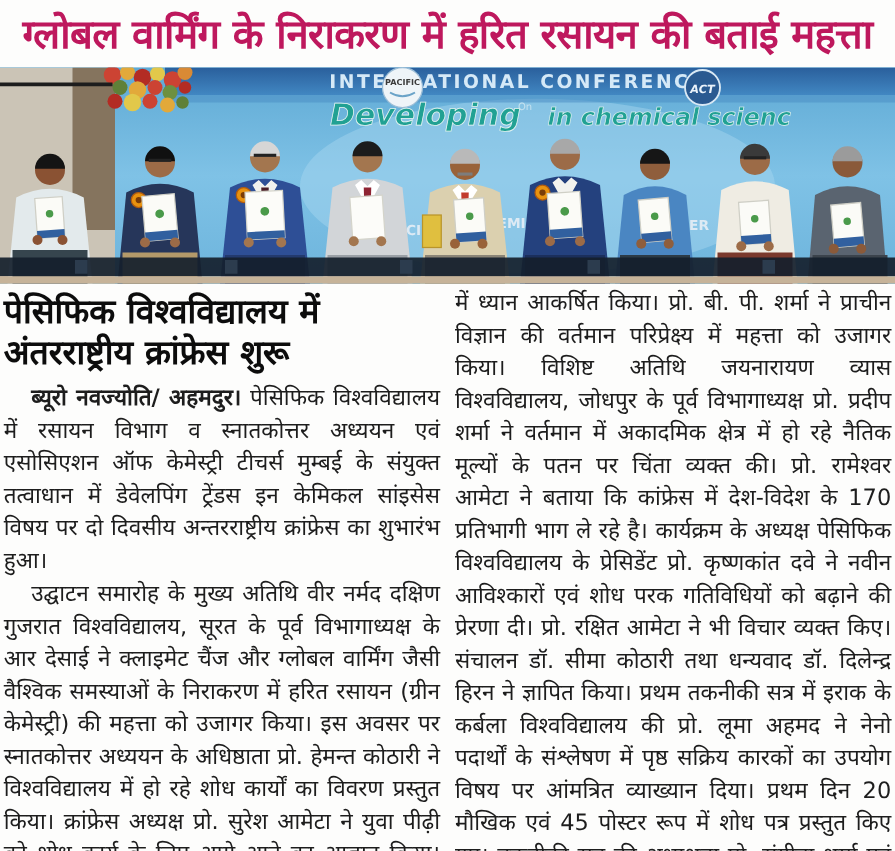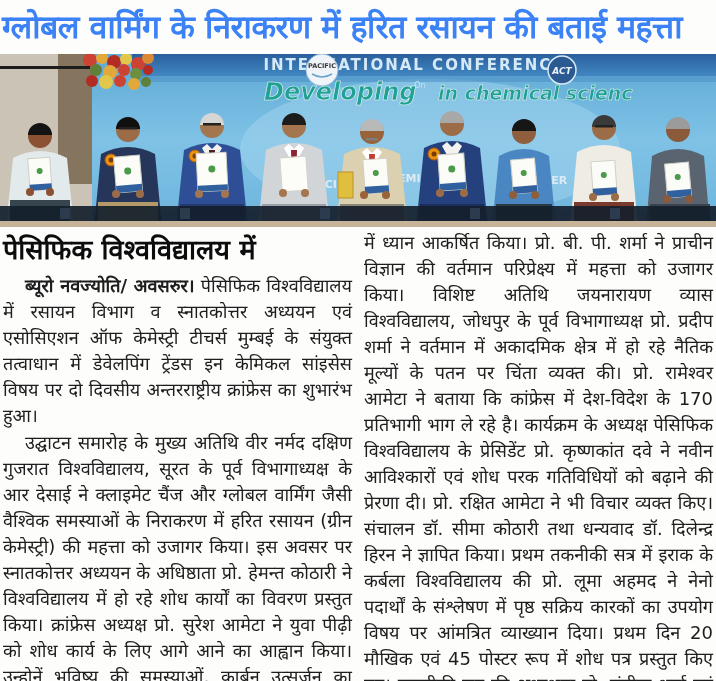--- a/index.html
+++ b/index.html
@@ -13,23 +13,23 @@
     color:#161616;
   }
   .headline{
     margin:0;
     padding:2px 2px 0 2px;
     height:52px;
     font-size:32px;
     line-height:50px;
     font-weight:800;
     letter-spacing:-0.5px;
-    text-align:left;
+    text-align:center;
     white-space:nowrap;
-    color:#3b82f6;
+    color:#be185d;
   }
   .photo-wrap{
     position:relative;
     width:716px;height:173px;
     background:#69b0d8;
   }
   .head-rule{
     position:absolute;
     left:0;top:12px;
     width:90px;height:3px;
@@ -280,22 +280,22 @@
         <rect x="470" y="154" width="10" height="11" fill="#2c3c4e"></rect>
         <rect x="610" y="154" width="10" height="11" fill="#2c3c4e"></rect>
       </g>
       <rect x="0" y="167" width="716" height="6" fill="#c6b399"></rect>
     </svg>
     <div class="head-rule"></div>
   </div>
 
   <div class="columns">
     <div class="col">
-      <h2 class="subhead"><span>पेसिफिक विश्वविद्यालय में</span><br></h2>
-      <p class="body indent"><b class="byline">ब्यूरो नवज्योति/ अवसरुर।</b> <span>पेसिफिक विश्वविद्यालय में रसायन विभाग व स्नातकोत्तर अध्ययन एवं एसोसिएशन ऑफ केमेस्ट्री टीचर्स मुम्बई के संयुक्त तत्वाधान में डेवेलपिंग ट्रेंडस इन केमिकल सांइसेस विषय पर दो दिवसीय अन्तरराष्ट्रीय क्रांफ्रेस का शुभारंभ हुआ।</span></p>
+      <h2 class="subhead"><span>पेसिफिक विश्वविद्यालय में</span><br><span>अंतरराष्ट्रीय क्रांफ्रेस शुरू</span></h2>
+      <p class="body indent"><b class="byline">ब्यूरो नवज्योति/ अहमदुर।</b> <span>पेसिफिक विश्वविद्यालय में रसायन विभाग व स्नातकोत्तर अध्ययन एवं एसोसिएशन ऑफ केमेस्ट्री टीचर्स मुम्बई के संयुक्त तत्वाधान में डेवेलपिंग ट्रेंडस इन केमिकल सांइसेस विषय पर दो दिवसीय अन्तरराष्ट्रीय क्रांफ्रेस का शुभारंभ हुआ।</span></p>
       <p class="body indent">उद्घाटन समारोह के मुख्य अतिथि वीर नर्मद दक्षिण गुजरात विश्वविद्यालय, सूरत के पूर्व विभागाध्यक्ष के आर देसाई ने क्लाइमेट चैंज और ग्लोबल वार्मिंग जैसी वैश्विक समस्याओं के निराकरण में हरित रसायन (ग्रीन केमेस्ट्री) की महत्ता को उजागर किया। इस अवसर पर स्नातकोत्तर अध्ययन के अधिष्ठाता प्रो. हेमन्त कोठारी ने विश्वविद्यालय में हो रहे शोध कार्यों का विवरण प्रस्तुत किया। क्रांफ्रेस अध्यक्ष प्रो. सुरेश आमेटा ने युवा पीढ़ी को शोध कार्य के लिए आगे आने का आह्वान किया। उन्होनें भविष्य की समस्याओं, कार्बन उत्सर्जन का नियन्त्रण एवं भविष्य का ईंधन हाइड्रोजन के बारे</p>
     </div>
     <div class="col">
       <p class="body">में ध्यान आकर्षित किया। प्रो. बी. पी. शर्मा ने प्राचीन विज्ञान की वर्तमान परिप्रेक्ष्य में महत्ता को उजागर किया। विशिष्ट अतिथि जयनारायण व्यास विश्वविद्यालय, जोधपुर के पूर्व विभागाध्यक्ष प्रो. प्रदीप शर्मा ने वर्तमान में अकादमिक क्षेत्र में हो रहे नैतिक मूल्यों के पतन पर चिंता व्यक्त की। प्रो. रामेश्वर आमेटा ने बताया कि कांफ्रेस में देश-विदेश के 170 प्रतिभागी भाग ले रहे है। कार्यक्रम के अध्यक्ष पेसिफिक विश्वविद्यालय के प्रेसिडेंट प्रो. कृष्णकांत दवे ने नवीन आविश्कारों एवं शोध परक गतिविधियों को बढ़ाने की प्रेरणा दी। प्रो. रक्षित आमेटा ने भी विचार व्यक्त किए। संचालन डॉ. सीमा कोठारी तथा धन्यवाद डॉ. दिलेन्द्र हिरन ने ज्ञापित किया। प्रथम तकनीकी सत्र में इराक के कर्बला विश्वविद्यालय की प्रो. लूमा अहमद ने नेनो पदार्थों के संश्लेषण में पृष्ठ सक्रिय कारकों का उपयोग विषय पर आंमत्रित व्याख्यान दिया। प्रथम दिन 20 मौखिक एवं 45 पोस्टर रूप में शोध पत्र प्रस्तुत किए गए। तकनीकी सत्र की अध्यक्षता प्रो. संगीता शर्मा एवं प्रो. रक्षित आमेटा ने की।</p>
     </div>
   </div>
 
 </div>
 
 </body></html>

